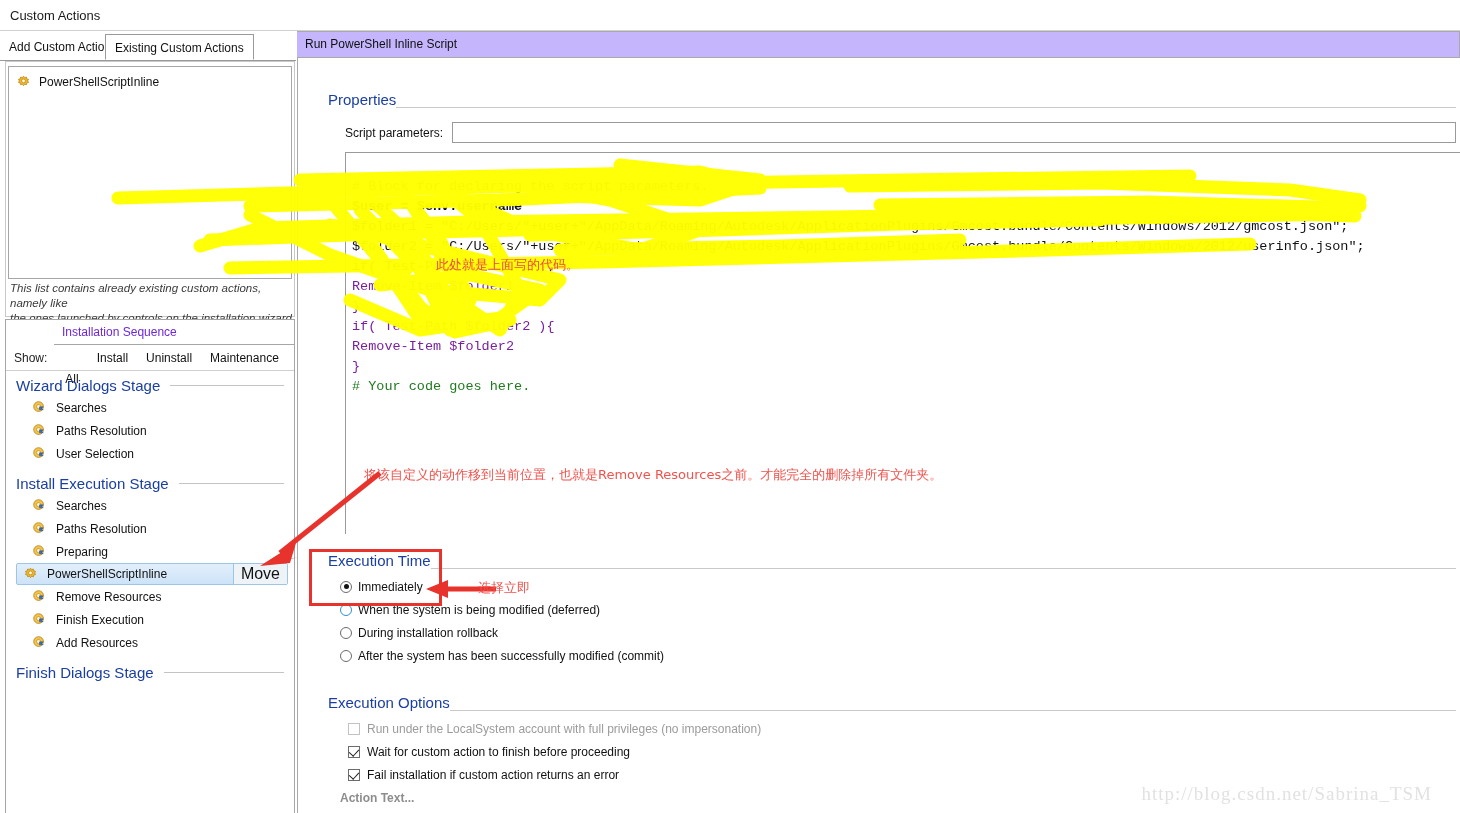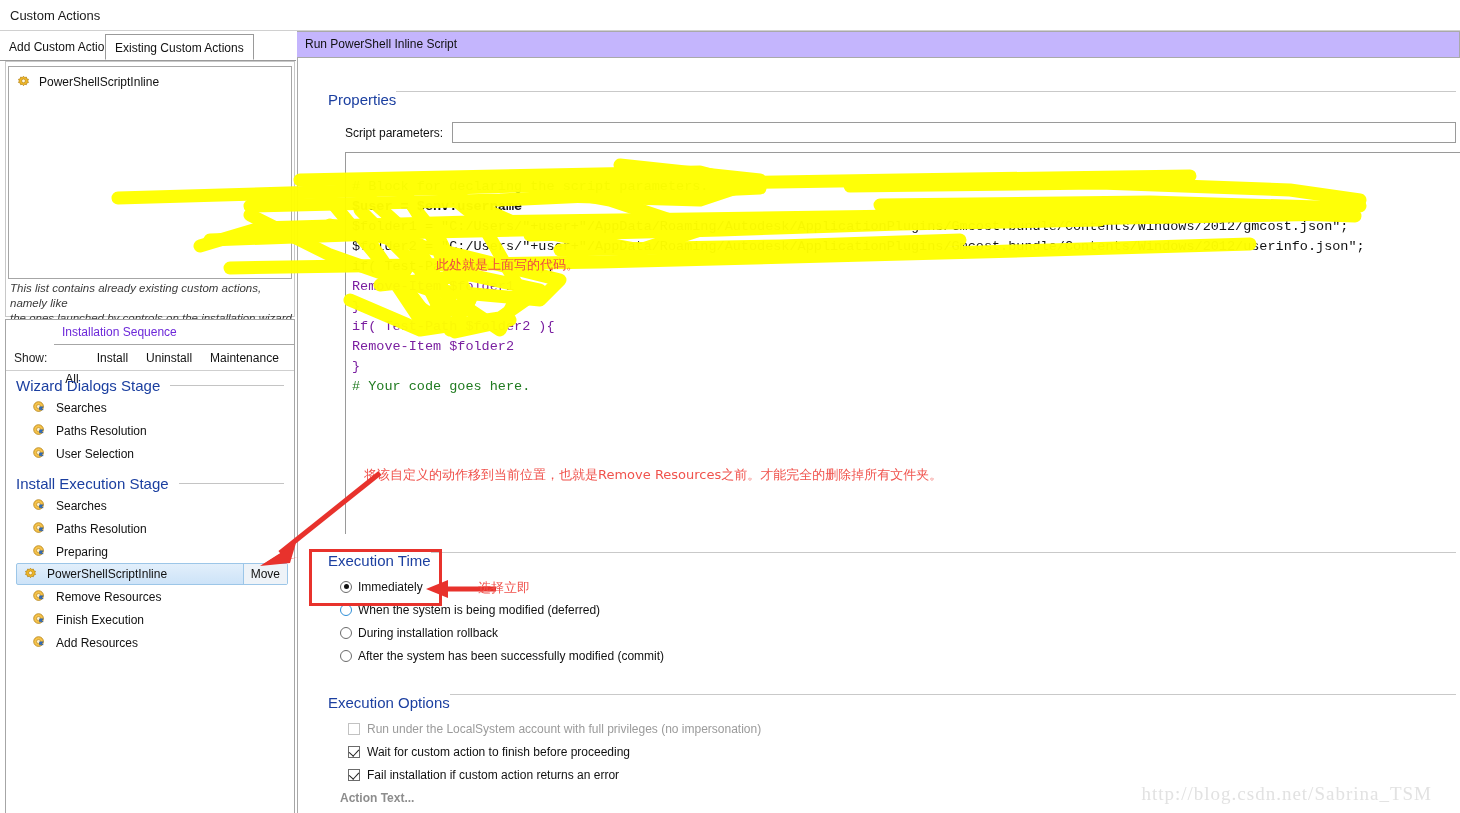--- a/index.html
+++ b/index.html
@@ -82,41 +82,41 @@
   .treeitem{
     display:flex;align-items:center;gap:9px;height:23px;padding-left:26px;
     font-size:12px;color:#111;position:relative;box-sizing:border-box;
   }
   .treeitem.selected{
     margin:0 6px 0 10px;padding-left:6px;height:22px;
     background:linear-gradient(#e2effb,#cde3f8);
     border:1px solid #9cc6e8;border-radius:2px;
   }
   .treeitem.selected .movebtn{
-    margin-left:auto;height:20px;line-height:20px;padding:0 7px;font-size:12px;
+    margin-left:auto;height:20px;line-height:20px;padding:0 7px;font-size:16px;
     background:#eef3f8;border-left:1px solid #9cc6e8;color:#111;
   }
 
   
   .ico{width:15px;height:15px;flex:0 0 15px;position:relative;display:inline-block;}
   .ico svg{display:block;}
 
   
   .rightpane{position:absolute;left:297px;top:31px;width:1163px;height:782px;background:#fff;}
   .rp-header{
     position:absolute;left:0;top:0;width:1163px;height:27px;
     border:1px solid #a9a9a9;border-left:none;box-sizing:border-box;
     line-height:25px;padding-left:8px;font-size:12px;color:#111;background:#c4b5fd;
   }
   .rp-body{
     position:absolute;left:0;top:27px;width:1163px;height:755px;
     border-left:1px solid #a9a9a9;box-sizing:border-box;
   }
 
-  .grouphead{display:flex;align-items:flex-start;}
+  .grouphead{display:flex;align-items:flex-end;}
   .grouphead .gtitle{font-size:15px;color:#1b3fa0;white-space:nowrap;}
   .grouphead .gline{flex:1;height:1px;background:#c9c9c9;}
 
   .propsgroup{position:absolute;left:31px;top:60px;width:1125px;}
   .fieldrow{display:flex;align-items:center;margin-top:14px;padding-left:10px;}
   .fieldrow .flabel{width:105px;text-align:right;font-size:12px;color:#111;padding-right:9px;}
   .finput{
     flex:1;height:21px;border:1px solid #9a9a9a;background:#fff;box-sizing:border-box;
     font-family:"Liberation Sans",sans-serif;font-size:12px;padding:0 4px;outline:none;
   }
@@ -333,20 +333,24 @@
         <span class="ico">
           <svg width="15" height="15" viewBox="0 0 16 16">
             <circle cx="7" cy="7" r="5.2" fill="#f5c24a" stroke="#b07d10" stroke-width=".8"></circle>
             <circle cx="7" cy="7" r="2.2" fill="#fdf1cf" stroke="#b07d10" stroke-width=".6"></circle>
             <path d="M8 10.5h4l-1.6-1.6 1.6-1.6H8z" fill="#2f6fc4" stroke="#1d4a8a" stroke-width=".5"></path>
           </svg>
         </span>
         <span>Add Resources</span>
       </div>
 
+      <div class="stage" style="padding-top:10px;">
+        <span class="stitle">Finish Dialogs Stage</span>
+        <span class="sline"></span>
+      </div>
     </div>
   </div>
 
   <div class="rightpane">
     <div class="rp-header">Run PowerShell Inline Script</div>
     <div class="rp-body"></div>
   </div>
 
   <div class="propsgroup" style="position:absolute;left:328px;top:91px;width:1128px;">
     <div class="grouphead">

